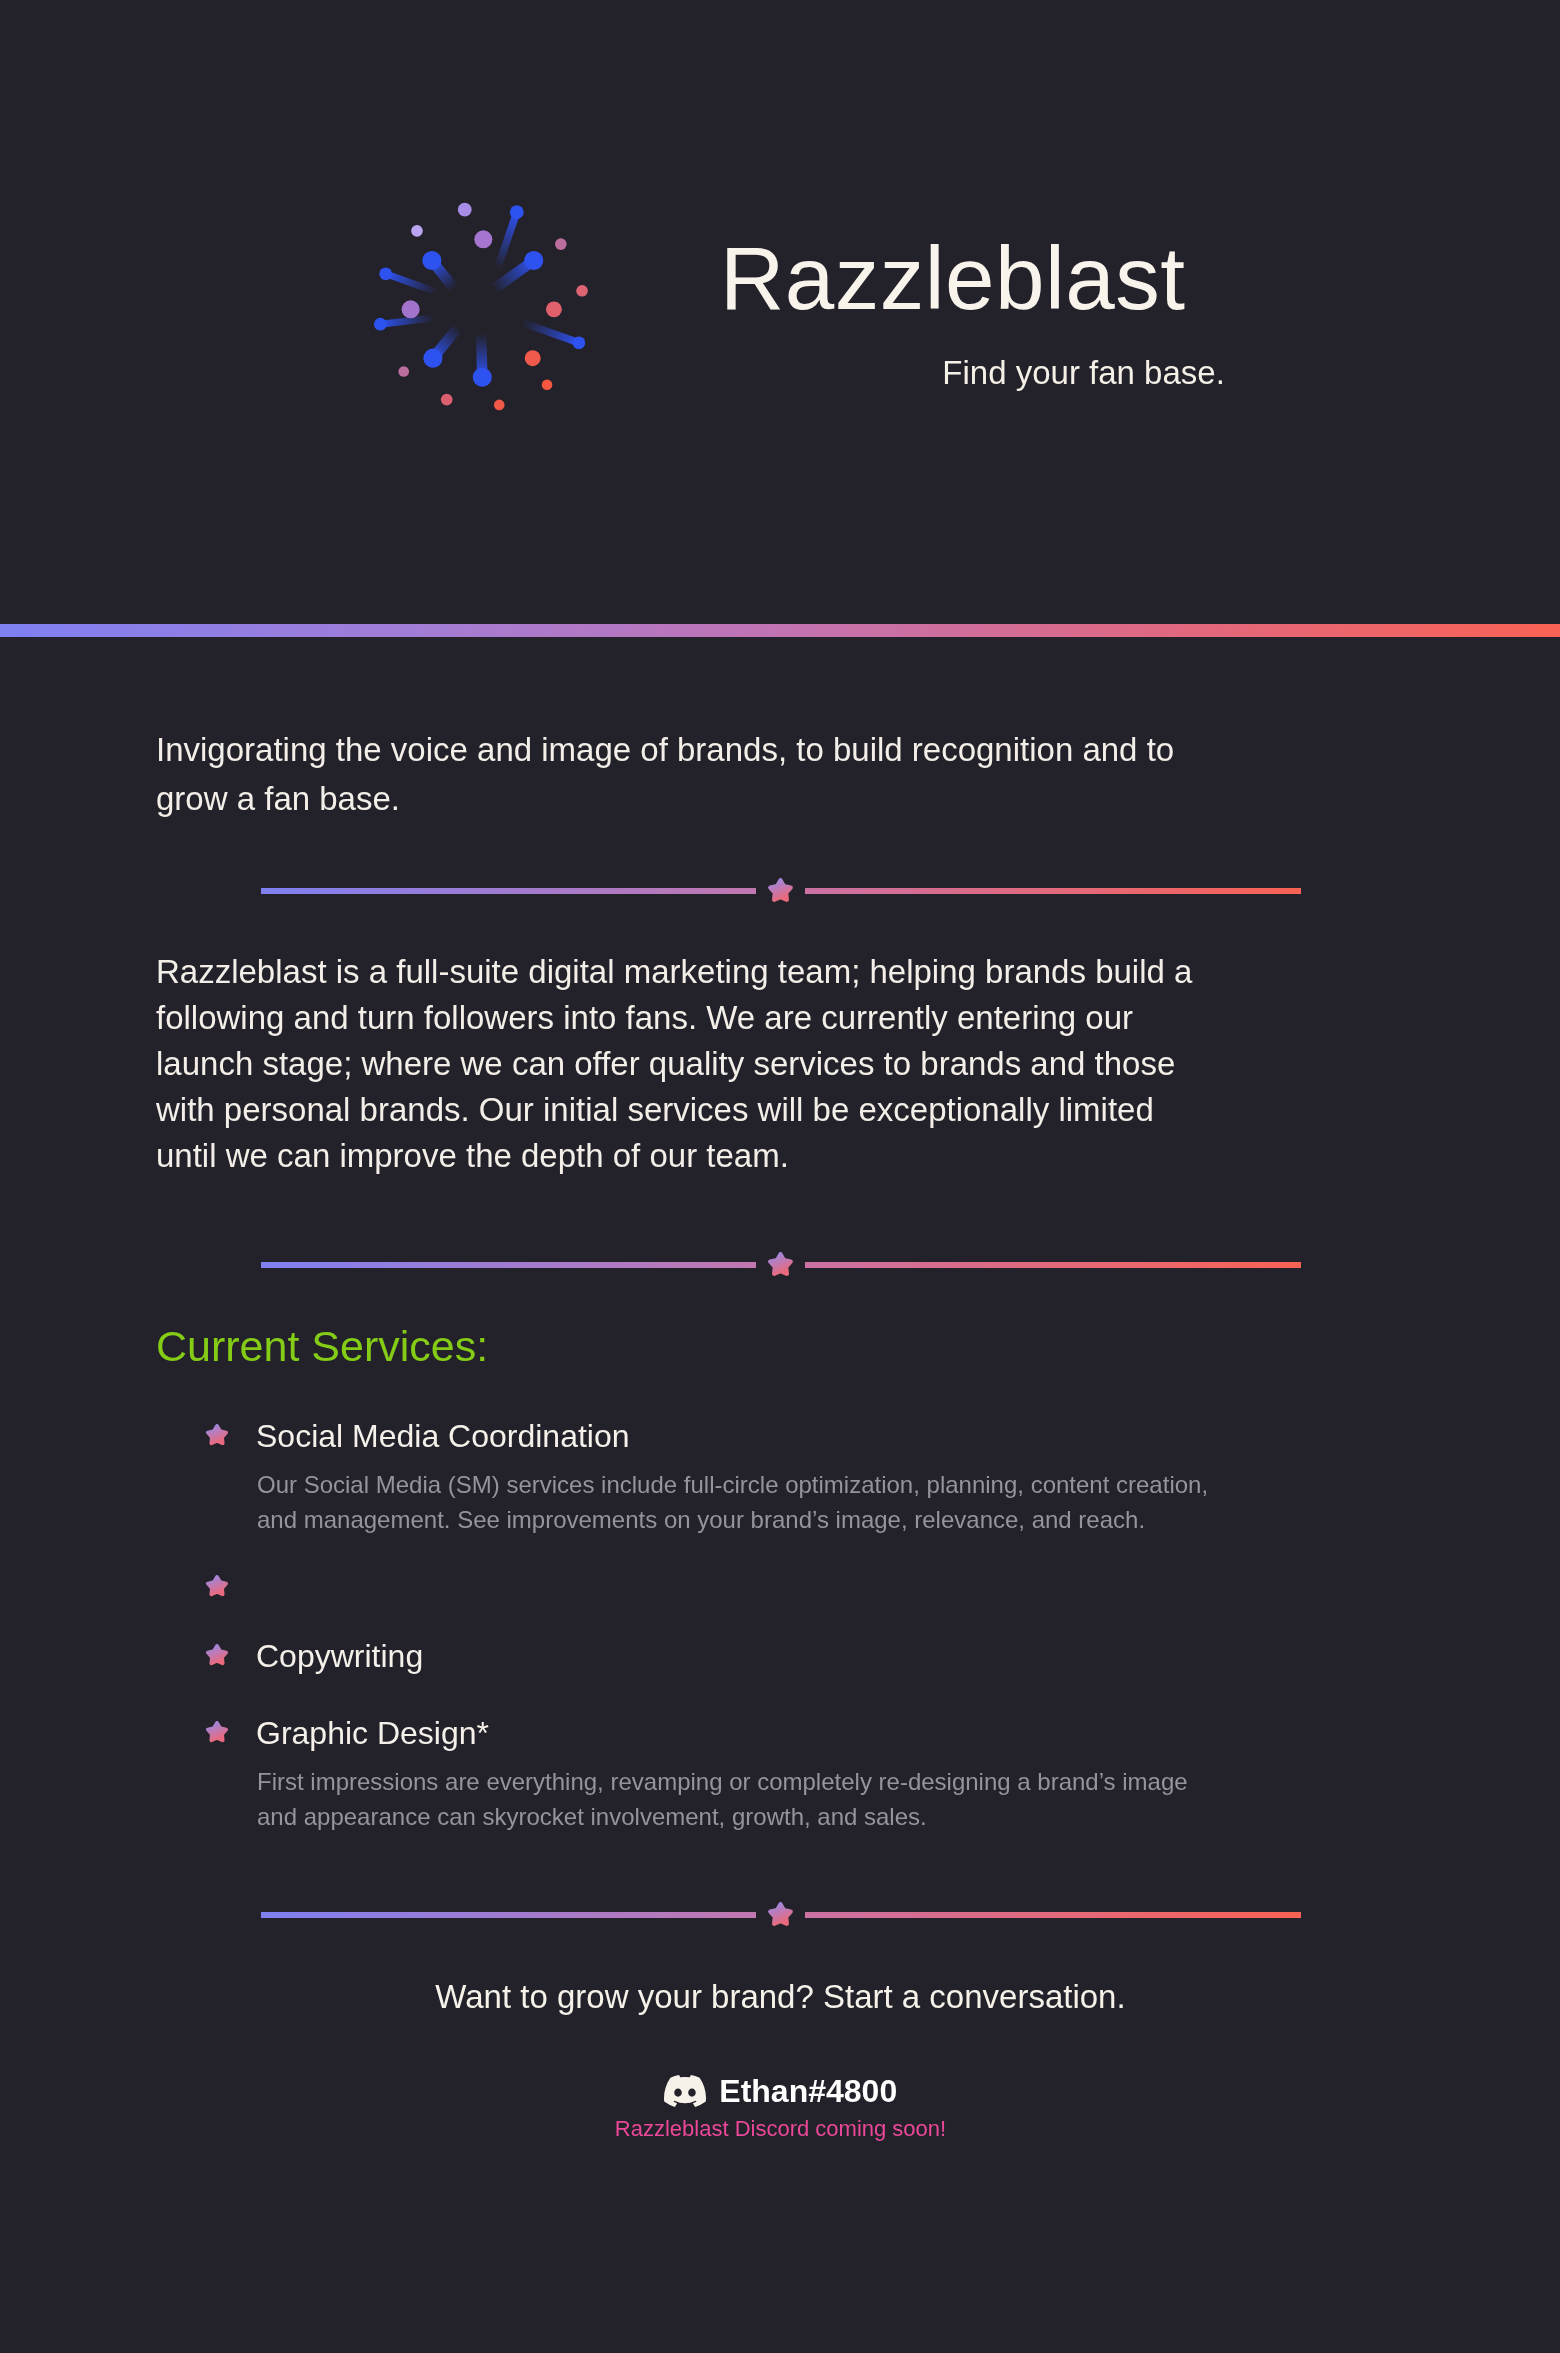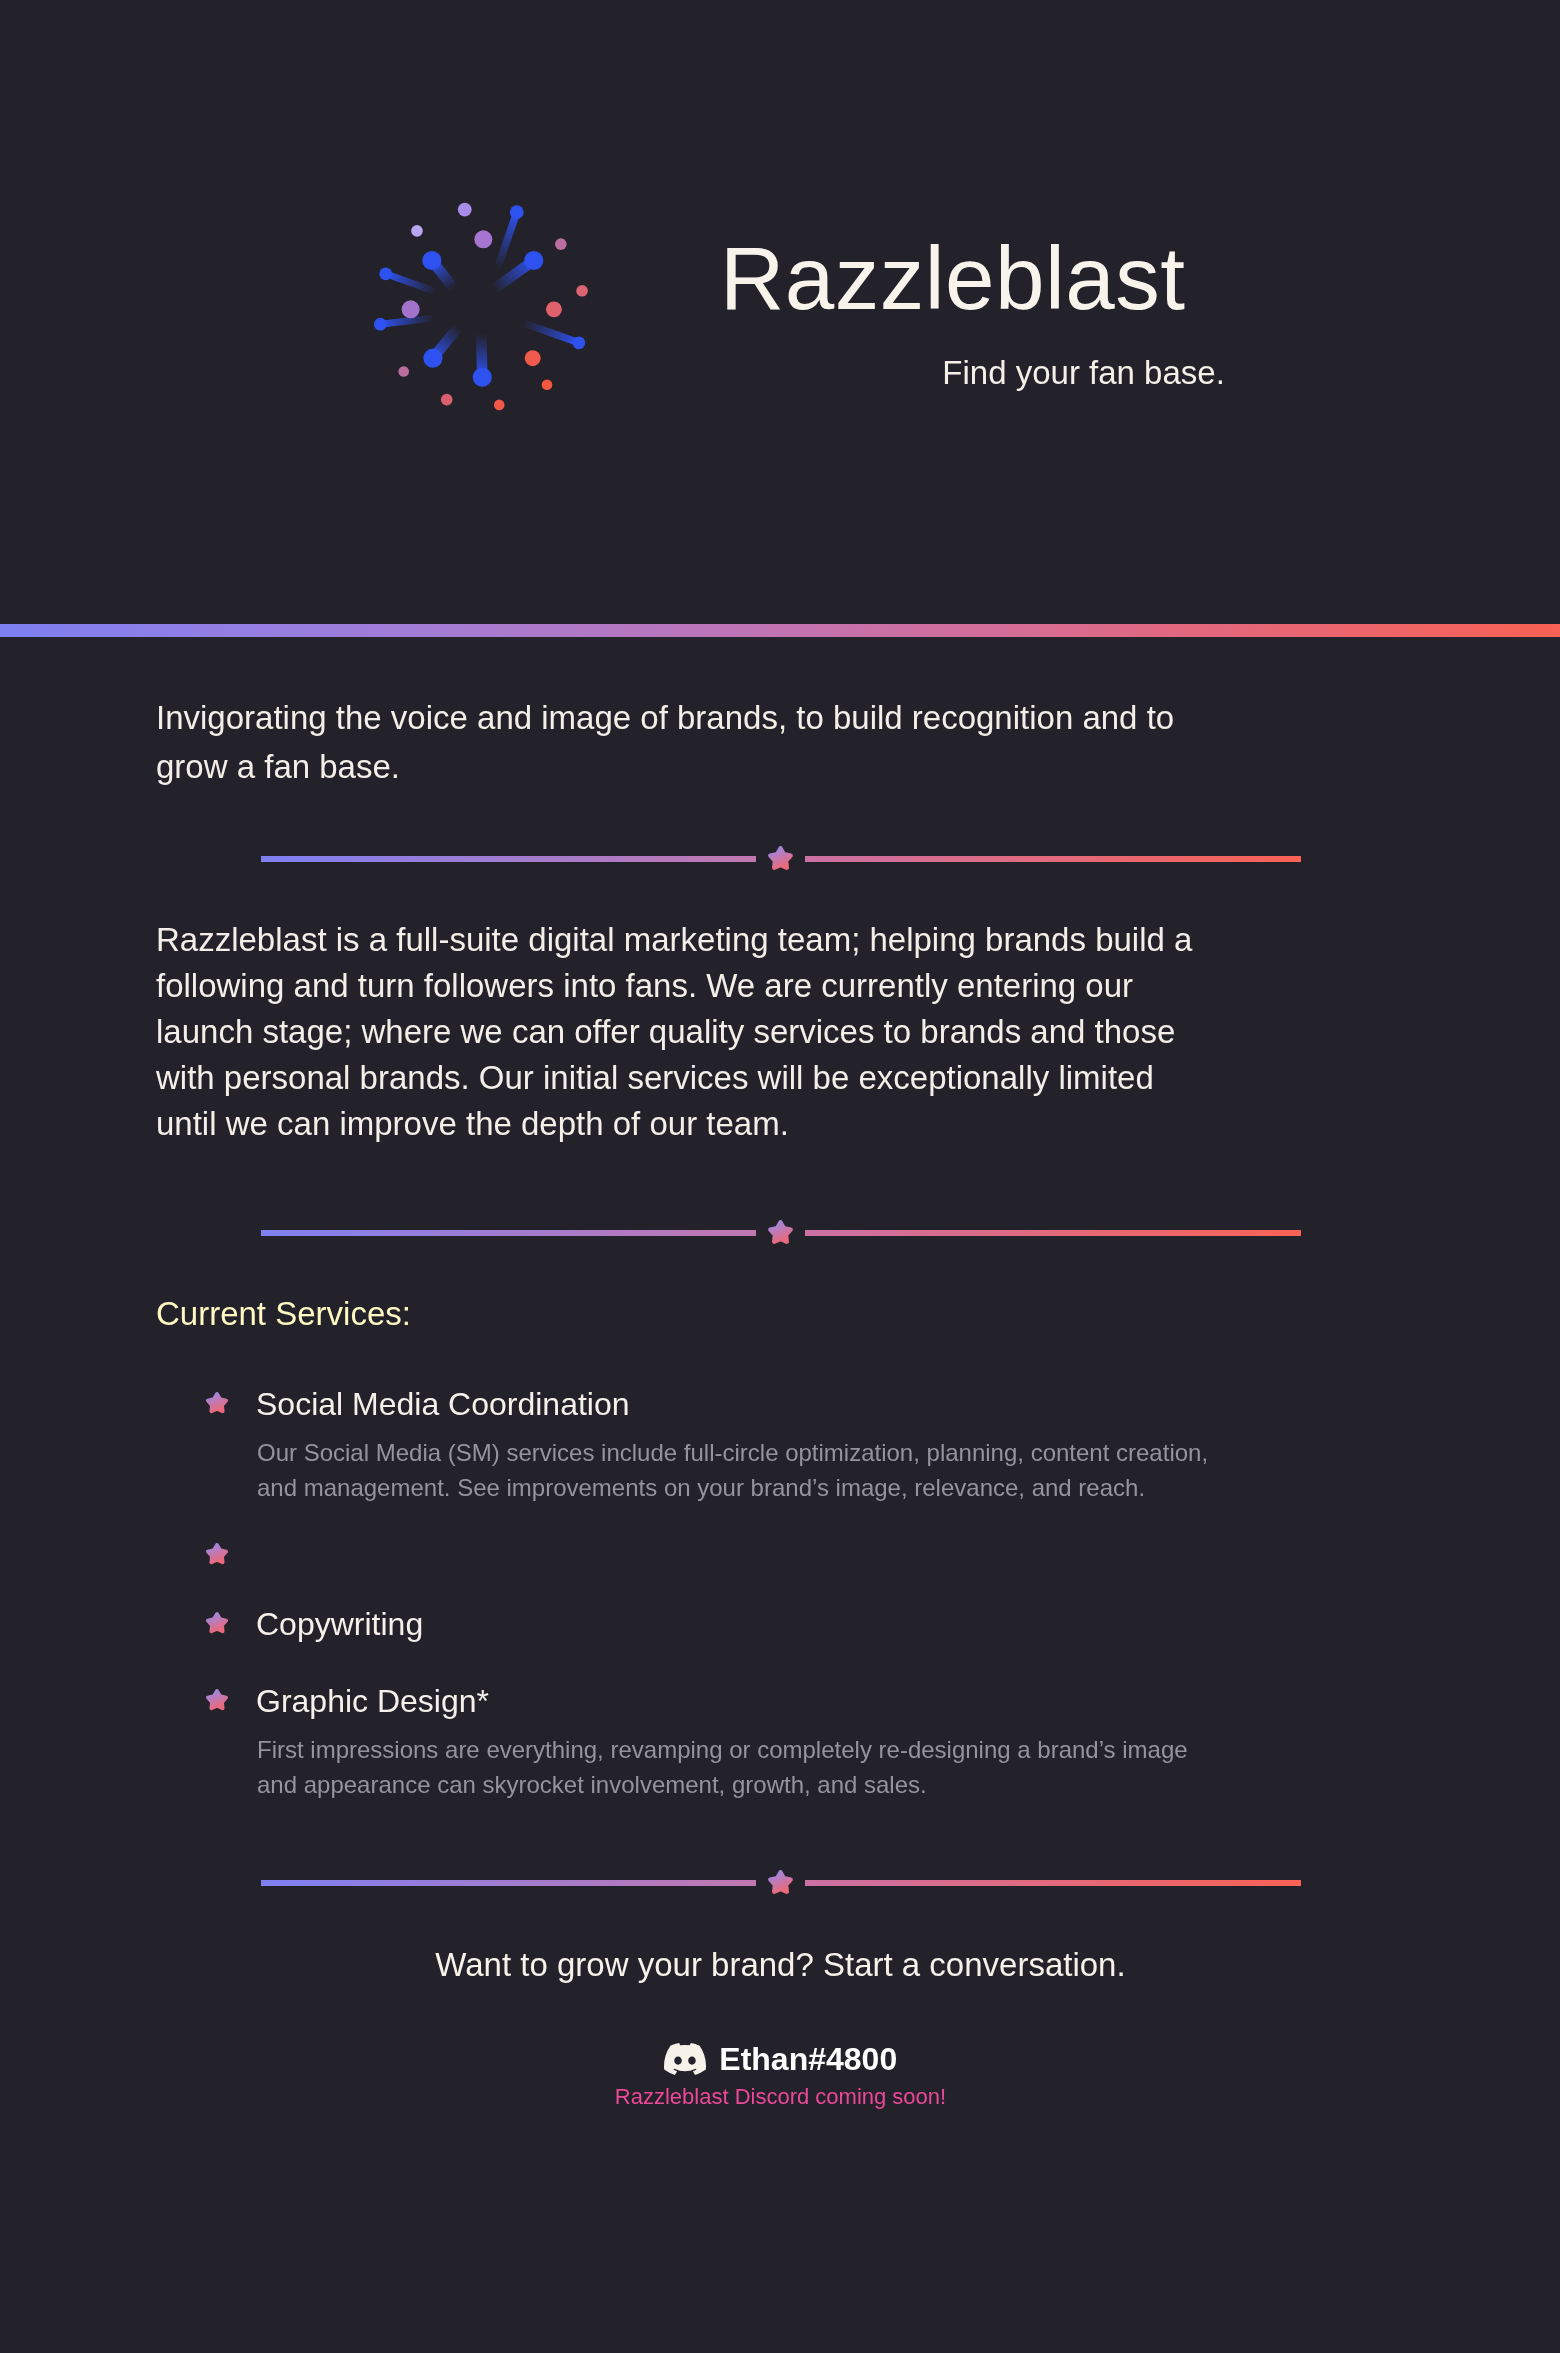--- a/index.html
+++ b/index.html
@@ -31,39 +31,39 @@
   .accent-bar{
     height:12.5px;width:100%;
     background:linear-gradient(90deg,#7f80f2 0%,#a47cd4 28%,#c273b2 50%,#e06880 75%,#f96254 100%);
   }
   
   .copy{padding:0 146px 0 156px;}
   .para{
     white-space:pre-line;font-size:33px;line-height:49px;
     color:#f3efe8;margin:0;
   }
-  .para.intro{margin-top:56px;}
+  .para.intro{margin-top:88px;}
   .para.about{margin-top:44px;line-height:46px;}
   
   .divider{
     width:1040px;margin:0 auto;height:27px;
     display:flex;align-items:center;
   }
   .divider.d1{margin-top:55px;}
   .divider.d2{margin-top:73px;}
   .divider.d3{margin-top:67px;}
   .divider-line{flex:1;height:5.7px;}
   .divider-line.left{background:linear-gradient(90deg,#7f80f2,#c277af);}
   .divider-line.right{background:linear-gradient(90deg,#cb71a4,#f96254);}
   .divider-star{width:27px;height:28px;margin:0 11.4px;flex:0 0 auto;}
   .divider-star svg{width:27px;height:28px;display:block;}
   
   .services-heading{
-    margin:46px 5px 0 156px;font-size:33px;font-weight:400;
-    color:#fef9c3;line-height:42px;
+    margin:46px 5px 0 156px;font-size:43px;font-weight:400;
+    color:#84cc16;line-height:42px;
   }
   .services{margin:49px 0 0 205px;padding-right:130px;}
   .service{margin-bottom:37px;}
   .service-head{display:flex;align-items:center;gap:27px;line-height:40px;}
   .service-head .bullet{width:24px;height:25px;flex:0 0 auto;}
   .service-title{
     margin:0;font-size:32px;font-weight:400;color:#f5f1ea;white-space:nowrap;
   }
   .service-desc{
     white-space:pre-line;margin:11.4px 0 0 52px;

